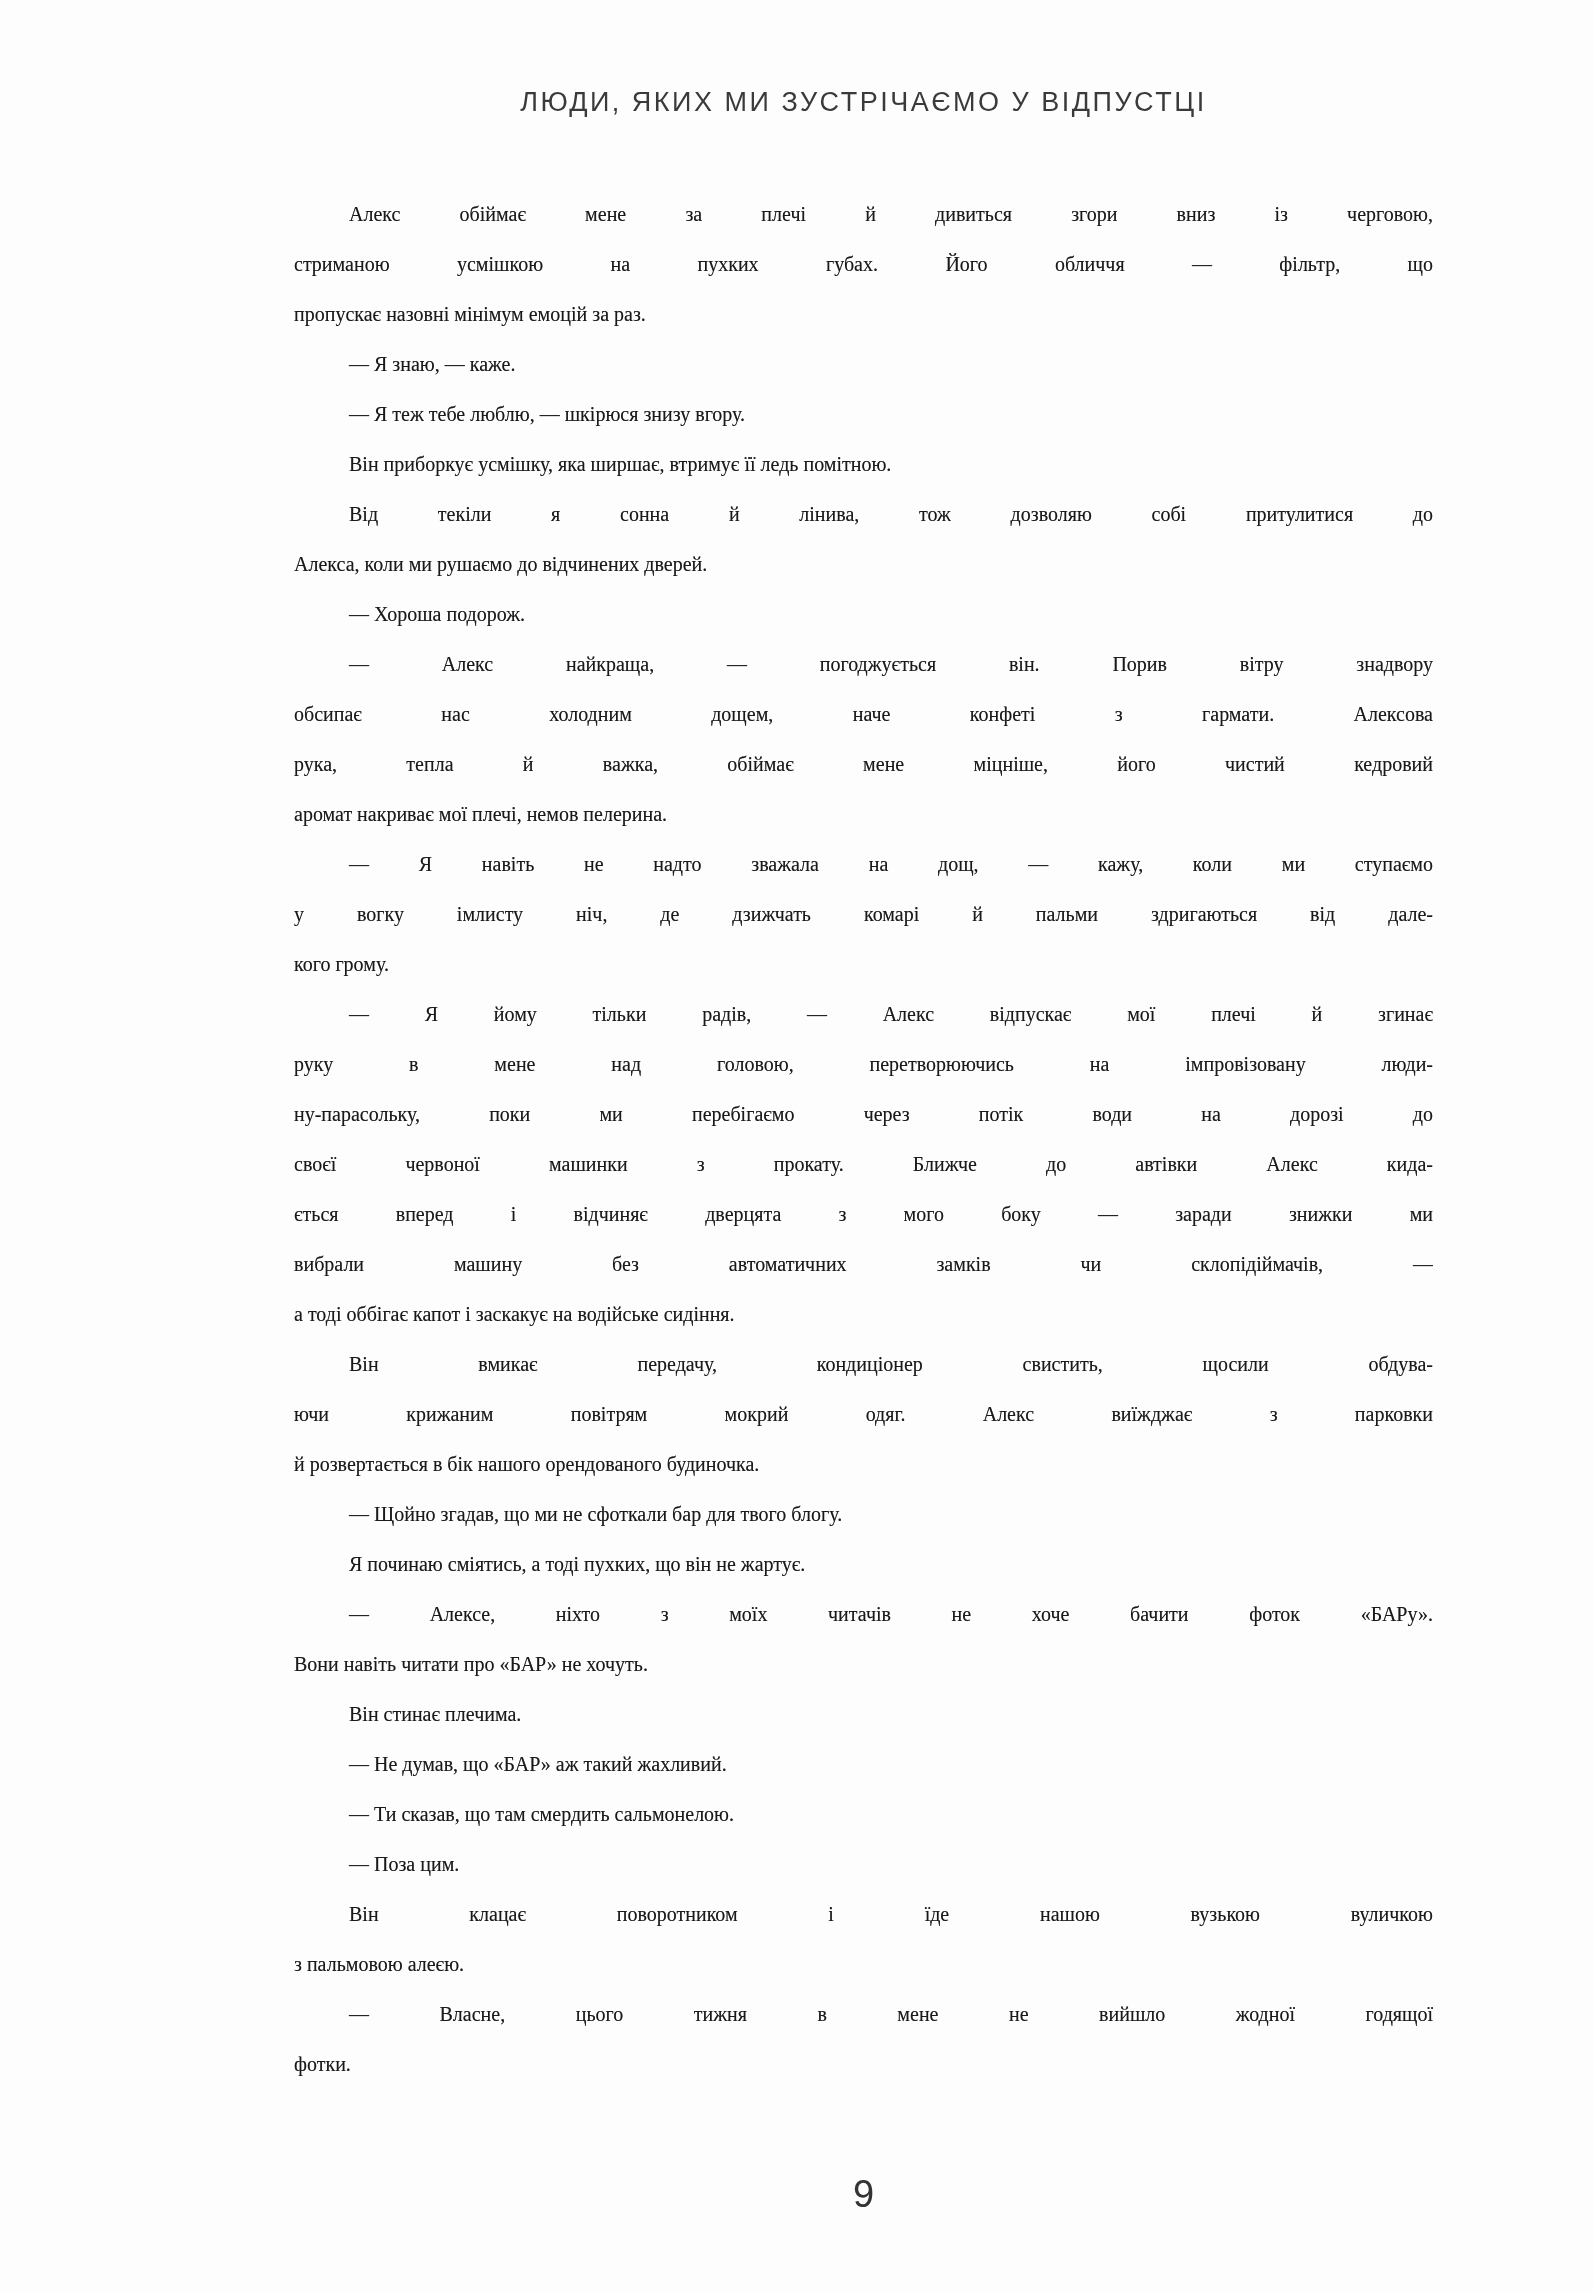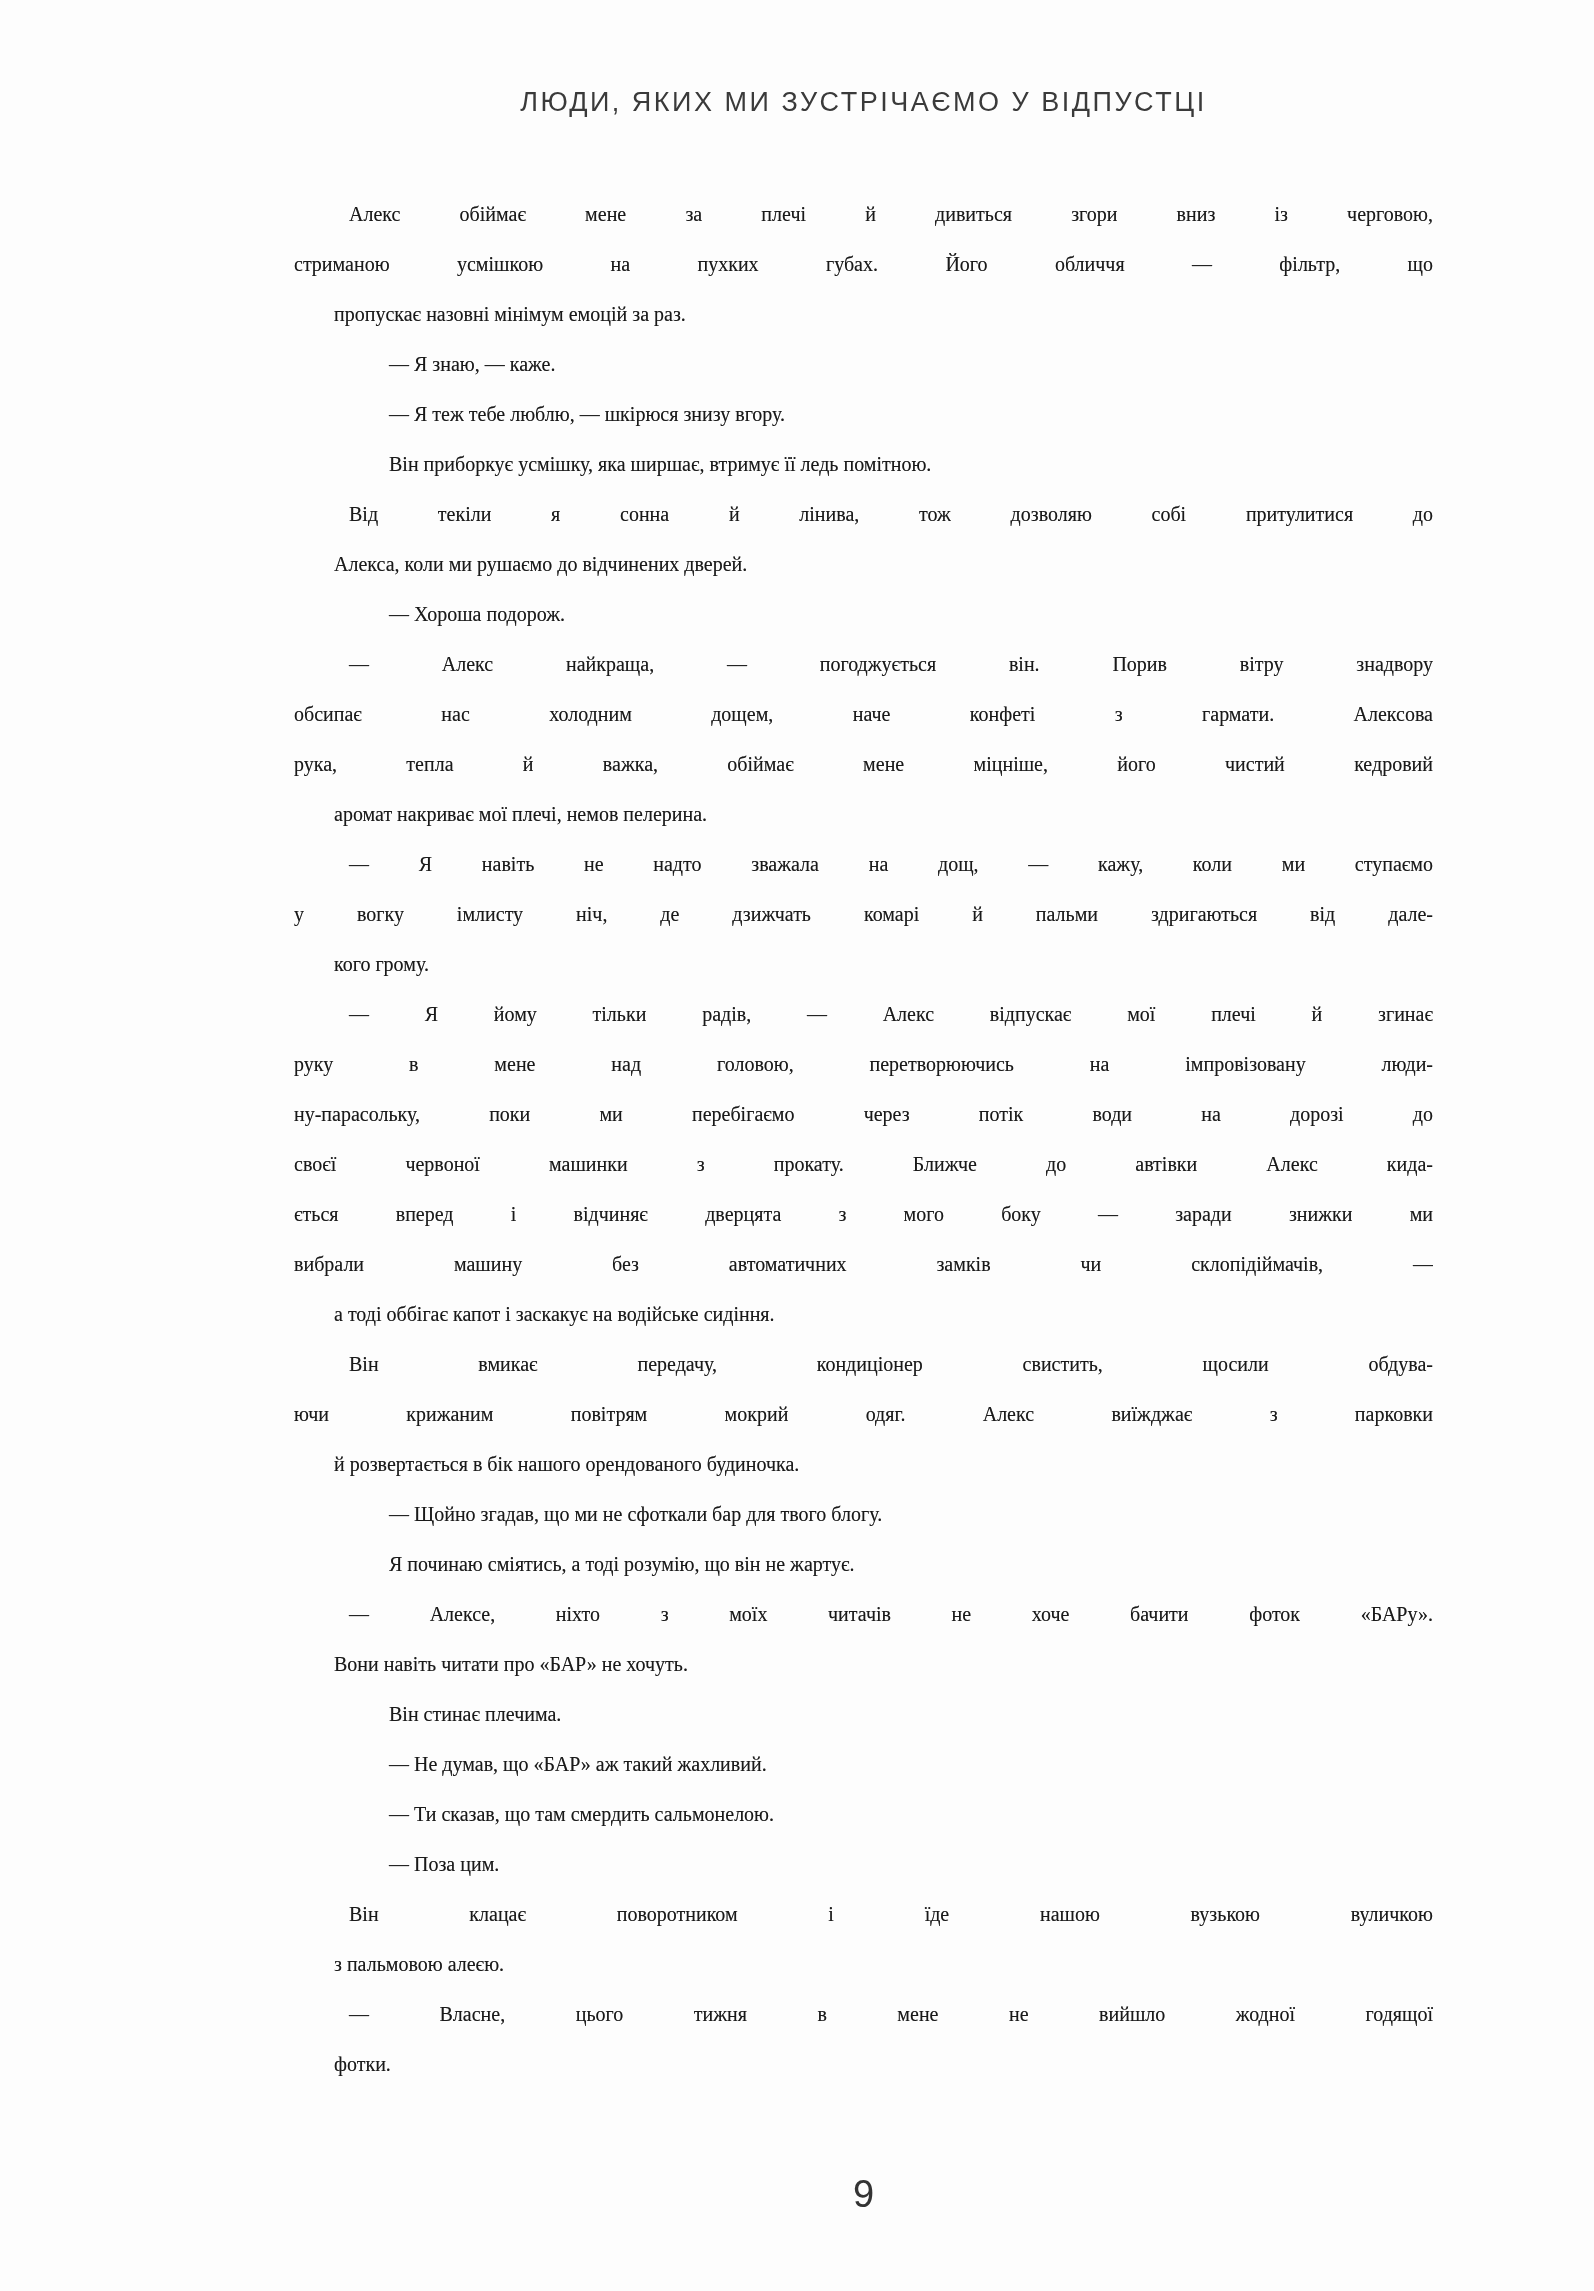--- a/index.html
+++ b/index.html
@@ -42,21 +42,20 @@
   }
   .line {
     height: 50px;
     max-height: 50px;
     overflow: hidden;
     text-align: justify;
     text-align-last: justify;
   }
   .line.last {
     text-align-last: left;
-    margin-left: 40px;
   }
   .line.first {
     text-indent: 55px;
   }
   .page-number {
     position: absolute;
     top: 2173px;
     left: 294px;
     width: 1139px;
     text-align: center;
@@ -94,21 +93,21 @@
       <div class="line">руку в мене над головою, перетворюючись на імпровізовану люди-</div>
       <div class="line">ну-парасольку, поки ми перебігаємо через потік води на дорозі до</div>
       <div class="line">своєї червоної машинки з прокату. Ближче до автівки Алекс кида-</div>
       <div class="line">ється вперед і відчиняє дверцята з мого боку — заради знижки ми</div>
       <div class="line">вибрали машину без автоматичних замків чи склопідіймачів, —</div>
       <div class="line last">а тоді оббігає капот і заскакує на водійське сидіння.</div>
       <div class="line first">Він вмикає передачу, кондиціонер свистить, щосили обдува-</div>
       <div class="line">ючи крижаним повітрям мокрий одяг. Алекс виїжджає з парковки</div>
       <div class="line last">й розвертається в бік нашого орендованого будиночка.</div>
       <div class="line first last">— Щойно згадав, що ми не сфоткали бар для твого блогу.</div>
-      <div class="line first last">Я починаю сміятись, а тоді розумію, що він не жартує.</div>
+      <div class="line first last">Я починаю сміятись, а тоді пухких, що він не жартує.</div>
       <div class="line first">— Алексе, ніхто з моїх читачів не хоче бачити фоток «БАРу».</div>
       <div class="line last">Вони навіть читати про «БАР» не хочуть.</div>
       <div class="line first last">Він стинає плечима.</div>
       <div class="line first last">— Не думав, що «БАР» аж такий жахливий.</div>
       <div class="line first last">— Ти сказав, що там смердить сальмонелою.</div>
       <div class="line first last">— Поза цим.</div>
       <div class="line first">Він клацає поворотником і їде нашою вузькою вуличкою</div>
       <div class="line last">з пальмовою алеєю.</div>
       <div class="line first">— Власне, цього тижня в мене не вийшло жодної годящої</div>
       <div class="line last">фотки.</div>

